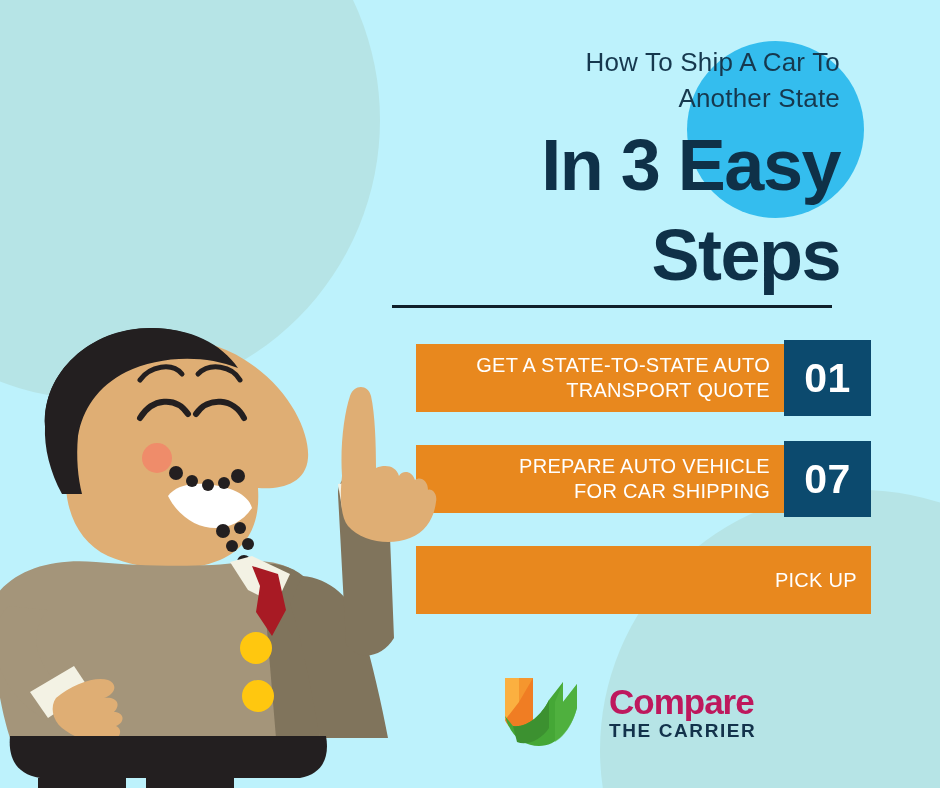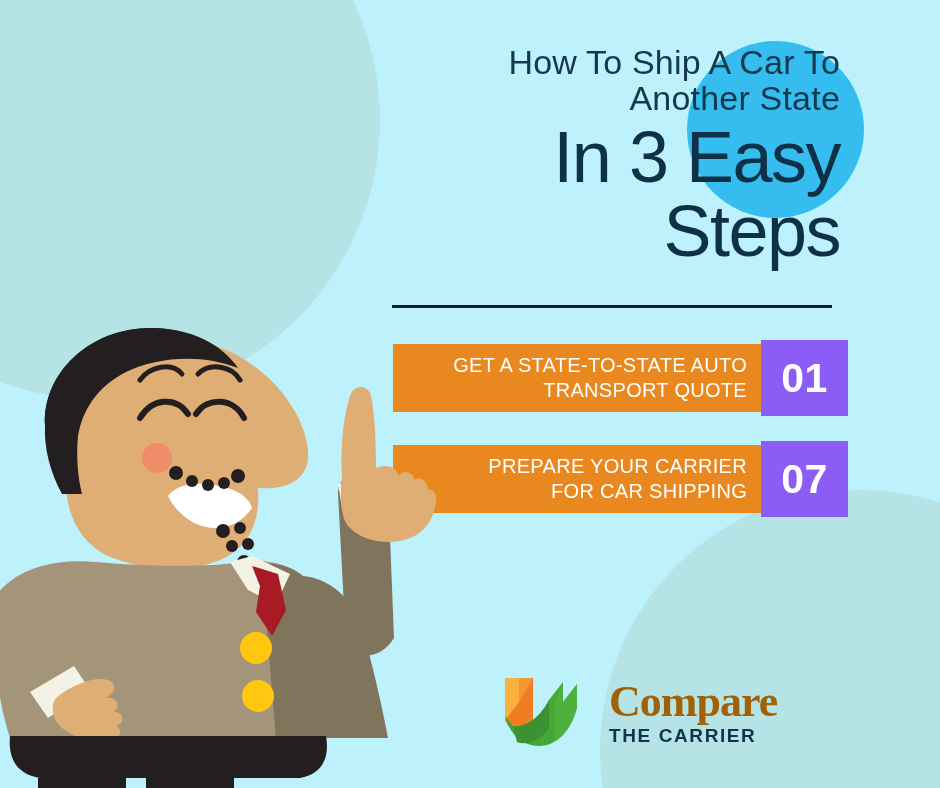--- a/index.html
+++ b/index.html
@@ -51,50 +51,50 @@
 
   
   .header-block {
     position: absolute;
     left: 380px;
     top: 44px;
     width: 460px;
     text-align: right;
   }
   .subtitle {
-    font-size: 34px;
+    font-size: 26px;
     line-height: 36px;
     font-weight: 300;
     letter-spacing: 0.2px;
     color: #16384E;
     margin: 0;
     white-space: pre-line;
   }
   .headline {
     font-size: 72px;
-    line-height: 74px;
-    font-weight: 400;
+    line-height: 90px;
+    font-weight: 700;
     letter-spacing: -1.5px;
     color: #0F3148;
     margin: 4px 0 0 0;
     white-space: pre-line;
   }
   .divider {
     position: absolute;
     left: 392px;
     top: 305px;
     width: 440px;
     height: 3px;
     background: #10202A;
   }
 
   
   .steps {
     position: absolute;
-    left: 393px;
+    left: 416px;
     top: 340px;
     width: 455px;
   }
   .step-row {
     position: relative;
     display: flex;
     align-items: stretch;
     justify-content: flex-end;
     margin-bottom: 25px;
   }
@@ -112,21 +112,21 @@
   .step-label {
     color: #FFFFFF;
     font-size: 20px;
     line-height: 25px;
     font-weight: 400;
     text-align: right;
     letter-spacing: 0.3px;
     white-space: pre-line;
   }
   .step-number-box {
-    background: #8b5cf6;
+    background: #0c4a6e;
     width: 87px;
     height: 76px;
     flex: 0 0 87px;
     display: flex;
     align-items: center;
     justify-content: center;
   }
   .step-number {
     color: #FFFFFF;
     font-size: 41px;
@@ -145,26 +145,25 @@
   .logo-mark {
     width: 100px;
     height: 80px;
     flex: 0 0 100px;
   }
   .logo-text {
     margin-left: 12px;
     line-height: 1;
   }
   .logo-word {
-    font-size: 44px;
+    font-size: 35px;
     font-weight: 700;
-    color: #a16207;
+    color: #be185d;
     letter-spacing: -1px;
     display: block;
-    font-family: Liberation Serif, serif;
   }
   .logo-sub {
     font-size: 19px;
     font-weight: 700;
     color: #13324B;
     letter-spacing: 1.6px;
     display: block;
     margin-top: 2px;
   }
 
@@ -201,29 +200,32 @@
         <span class="step-label">GET A STATE-TO-STATE AUTO
 TRANSPORT QUOTE</span>
       </div>
       <div class="step-number-box">
         <span class="step-number">01</span>
       </div>
     </div>
 
     <div class="step-row">
       <div class="step-bar">
-        <span class="step-label">PREPARE YOUR CARRIER
+        <span class="step-label">PREPARE AUTO VEHICLE
 FOR CAR SHIPPING</span>
       </div>
       <div class="step-number-box">
         <span class="step-number">07</span>
       </div>
     </div>
 
     <div class="step-row">
+      <div class="step-bar">
+        <span class="step-label">PICK UP</span>
+      </div>
     </div>
 
   </div>
 
   <div class="logo">
     <svg class="logo-mark" viewBox="0 0 100 80">
       <path d="M8 6 L22 6 L22 48 L8 48 Z" fill="#FBB040"></path>
       <path d="M22 6 L36 6 L36 48 L22 48 Z" fill="#F5962E"></path>
       <path d="M8 48 C8 48 14 62 26 62 L36 48 L36 6 L22 30 Z" fill="#F07D23"></path>
       <path d="M8 44 C14 66 28 74 42 74 C60 74 74 58 80 36 L80 12 L66 30 L66 10 L52 28 C44 44 30 56 16 54 Z" fill="#45A736"></path>

